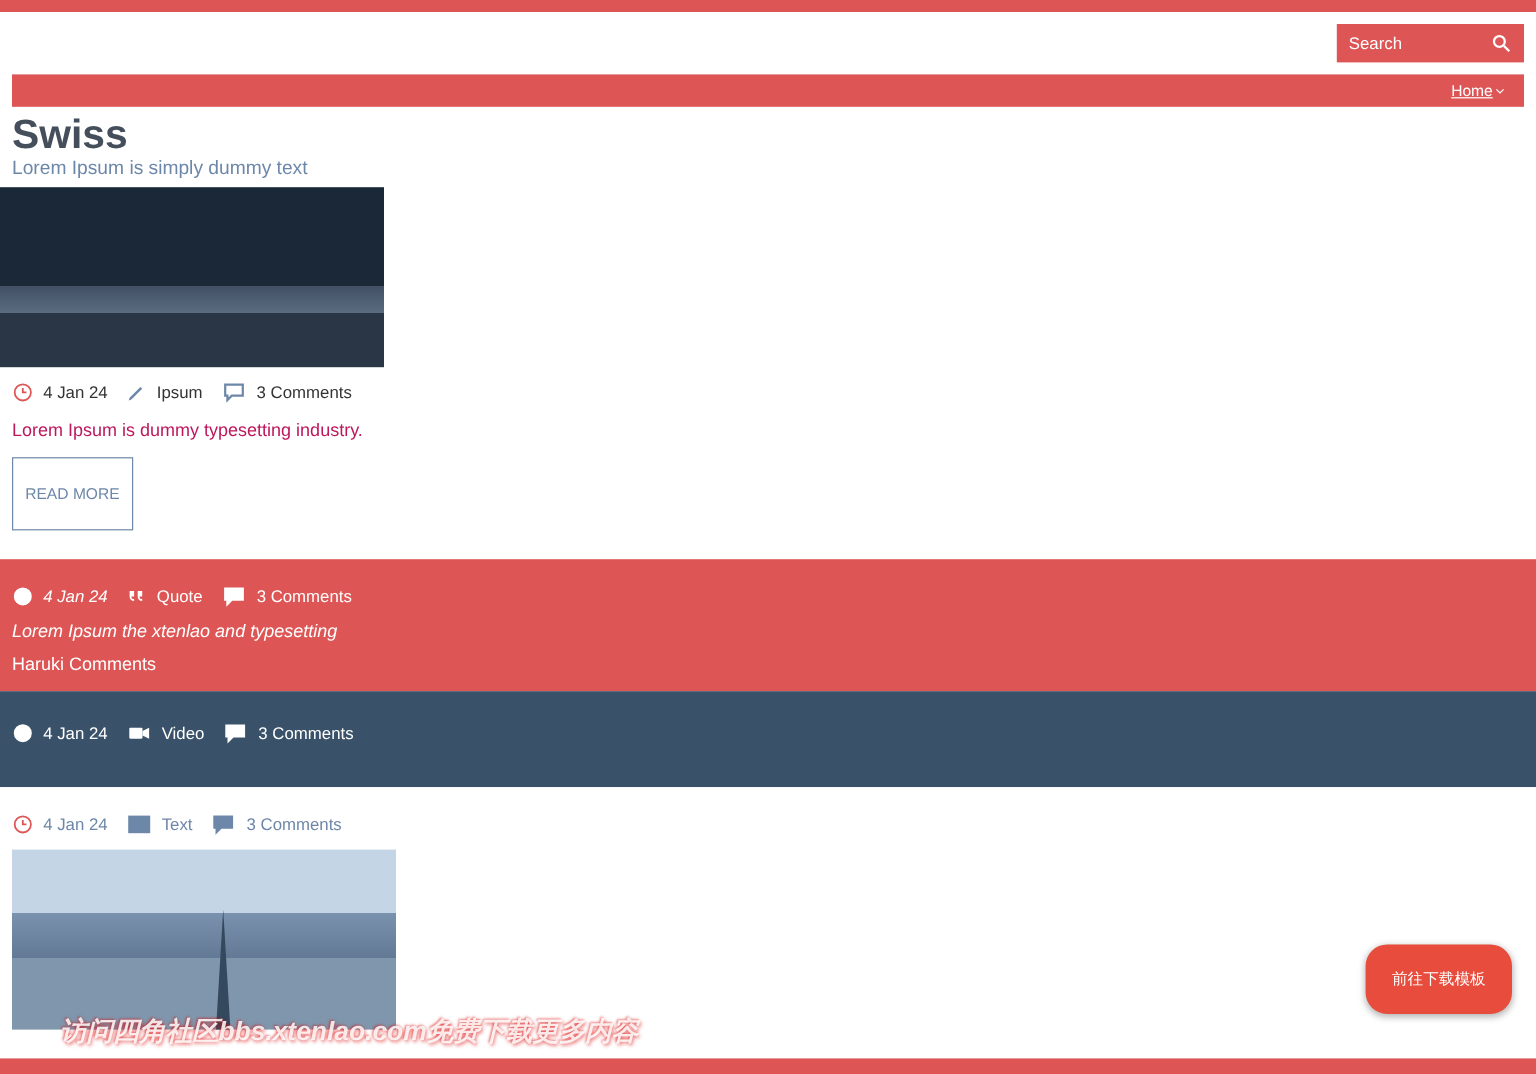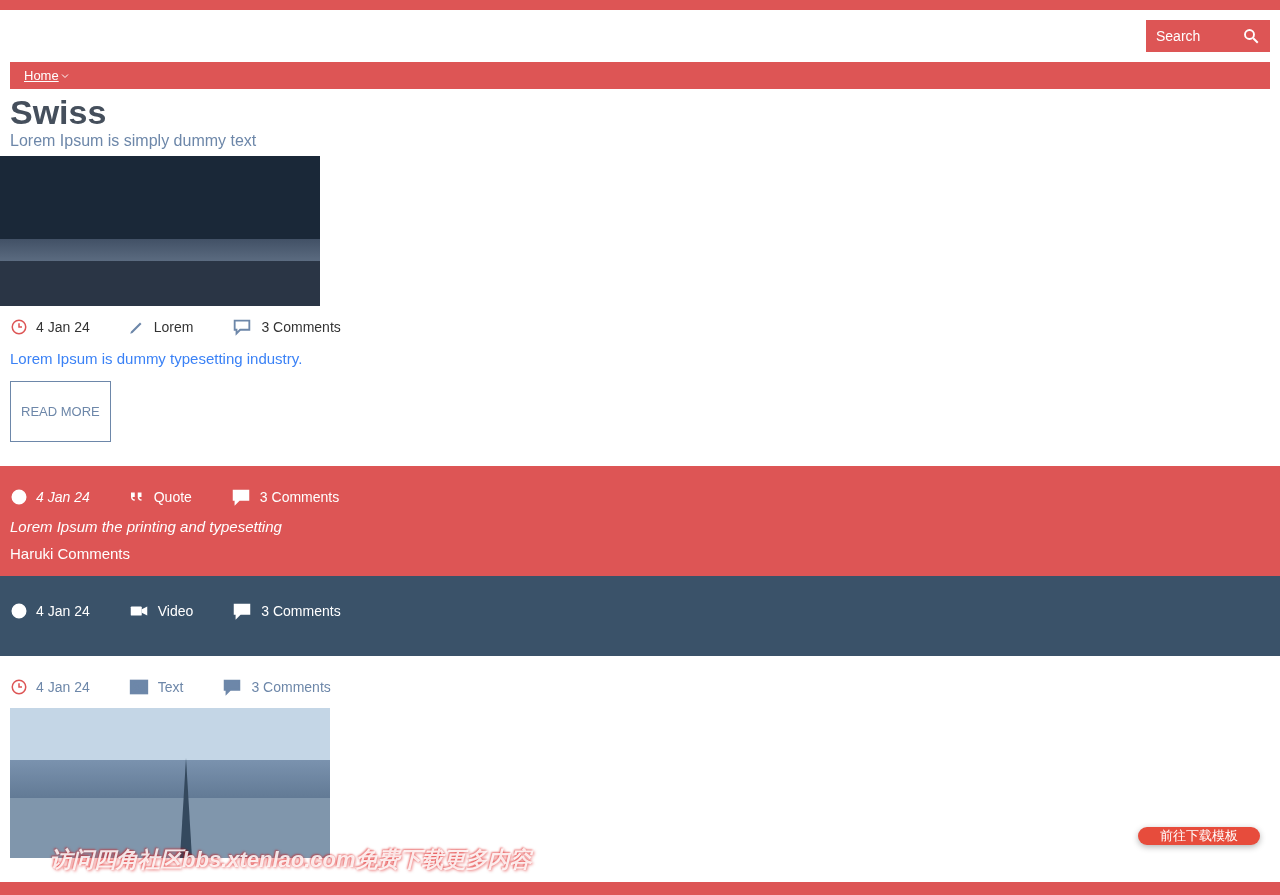--- a/index.html
+++ b/index.html
@@ -1,48 +1,48 @@
 <!DOCTYPE html>
 <html><head>
 <meta charset="utf-8">
 <style>
 * { box-sizing: border-box; margin: 0; padding: 0; }
 body { font-family: Arial, Helvetica, sans-serif; background: #fff; color: #333; }
 .top-bar { height: 10px; background: #dd5555; }
 .header-white { background: #fff; padding: 10px 10px 10px 10px; display: flex; justify-content: flex-end; }
-.search-wrap { position: relative; width: 124px; }
+.search-wrap { position: relative; width: 156px; }
 .search-input { width: 100%; background: #dd5555; border: none; color: #fff; padding: 8px 34px 8px 10px; font-size: 14px; }
 .search-input::placeholder { color: #fff; }
 .search-icon { position: absolute; right: 10px; top: 50%; transform: translateY(-50%); fill: #fff; }
-.nav-bar { background: #dd5555; color: #fff; display: flex; justify-content: flex-start; align-items: center; padding: 6px 14px; margin: 0 10px; text-decoration: underline; }
+.nav-bar { background: #dd5555; color: #fff; display: flex; justify-content: flex-end; align-items: center; padding: 6px 14px; margin: 0 10px; text-decoration: underline; }
 .nav-home { font-size: 13px; cursor: pointer; }
 .nav-chevron { width: 12px; height: 12px; fill: #fff; cursor: pointer; }
 .content { padding: 0 10px; }
 .site-title { font-size: 34px; color: #454f5c; font-weight: 600; margin-top: 4px; }
 .site-subtitle { color: #6d87a9; font-size: 16px; margin-top: 0px; }
 .hero-img { width: 320px; height: 150px; margin-top: 6px; background: linear-gradient(to bottom, #1a2838 0%, #1a2838 55%, #415065 55%, #5b6b80 70%, #2a3545 70%, #2a3545 100%); position: relative; }
 .post1-title { color: #6d87a9; font-size: 18px; margin-top: 8px; }
-.meta-row { display: flex; align-items: center; gap: 24px; margin-top: 10px; font-size: 14px; flex-wrap: wrap; }
+.meta-row { display: flex; align-items: center; gap: 1px; margin-top: 10px; font-size: 14px; flex-wrap: wrap; }
 .meta-row svg { flex-shrink: 0; }
 .meta-seg { display: flex; align-items: center; gap: 8px; margin-right: 14px; }
-.post1-excerpt { color: #3b82f6; font-size: 15px; margin-top: 12px; }
+.post1-excerpt { color: #be185d; font-size: 15px; margin-top: 12px; }
 .read-more { display: inline-block; color: #6d87a9; border: 1px solid #6d87a9; padding: 22px 10px; font-size: 13px; margin-top: 14px; cursor: pointer; background: transparent; }
 .full-post { padding: 10px 10px 14px 10px; margin-top: 24px; }
 .full-post.red { background: #dd5555; color: #fff; }
 .full-post.red .meta-row svg { fill: #fff; }
 .full-post.blue { background: #3a5269; color: #fff; }
 .full-post.blue .meta-row svg { fill: #fff; }
 .full-post.white { background: #fff; color: #6d87a9; }
 .full-post.white .meta-row svg { fill: #6d87a9; }
 .full-post.red2 { background: #dd5555; color: #fff; padding-top: 40px; padding-bottom: 30px; }
 .quote-text { font-style: italic; margin-top: 10px; font-size: 15px; }
 .quote-author { margin-top: 10px; font-size: 15px; }
 .image-post-img { width: 320px; height: 150px; margin-top: 10px; background: linear-gradient(to bottom, #c4d6e6 0%, #c4d6e6 35%, #7a92ae 35%, #627a95 60%, #8096ac 60%, #8096ac 100%); position: relative; }
 .image-post-img::before { content: ""; position: absolute; left: 170px; bottom: 0; border-left: 6px solid transparent; border-right: 6px solid transparent; border-bottom: 100px solid #34495e; }
-.download-btn { position: fixed; right: 20px; bottom: 50px; background: #e74c3c; color: #fff; border: none; border-radius: 18px; padding: 0 22px; font-size: 13px; cursor: pointer; box-shadow: 0 2px 6px rgba(0,0,0,0.3); }
+.download-btn { position: fixed; right: 20px; bottom: 50px; background: #e74c3c; color: #fff; border: none; border-radius: 18px; padding: 20px 22px; font-size: 13px; cursor: pointer; box-shadow: 0 2px 6px rgba(0,0,0,0.3); }
 .watermark { position: fixed; bottom: 20px; left: 50px; font-size: 22px; font-weight: bold; font-style: italic; color: rgba(255,255,255,0.85); text-shadow: 1px 1px 3px rgba(220,0,0,0.5), -1px -1px 2px rgba(220,0,0,0.5); pointer-events: none; }
 .ic { width: 18px; height: 18px; }
 .ic-big { width: 22px; height: 22px; }
 .red-stroke { stroke: #dd5555; stroke-width: 2; fill: none; }
 </style>
 </head>
 <body>
 
 <div class="top-bar"></div>
 
@@ -76,21 +76,21 @@
       <svg class="ic" viewBox="0 0 24 24">
           <circle cx="12" cy="12" r="9" class="red-stroke"></circle>
           <polyline points="12,7 12,12 16,12" class="red-stroke"></polyline>
         </svg>
       <span>4 Jan 24</span>
     </span>
     <span class="meta-seg">
       <svg class="ic" viewBox="0 0 24 24" fill="#6d87a9">
           <path d="M3 21l3-1 12-12-2-2L4 18l-1 3zM17 4l3 3"></path>
         </svg>
-      <span>Lorem</span>
+      <span>Ipsum</span>
     </span>
     <span class="meta-seg">
       <svg class="ic-big" viewBox="0 0 24 24" fill="none" stroke="#6d87a9" stroke-width="2">
           <path d="M4 5h16v10H10l-4 4v-4H4z"></path>
         </svg>
       <span>3 Comments</span>
     </span>
   </div>
   <p class="post1-excerpt">Lorem Ipsum is dummy typesetting industry.</p>
   <button class="read-more">READ MORE</button>
@@ -111,21 +111,21 @@
         </svg>
       <span>Quote</span>
     </span>
     <span class="meta-seg">
       <svg class="ic-big" viewBox="0 0 24 24" fill="none" stroke="#fff" stroke-width="2">
           <path d="M4 5h16v10H10l-4 4v-4H4z"></path>
         </svg>
       <span>3 Comments</span>
     </span>
   </div>
-  <p class="quote-text">Lorem Ipsum the printing and typesetting</p>
+  <p class="quote-text">Lorem Ipsum the xtenlao and typesetting</p>
   <p class="quote-author">Haruki Comments</p>
 </div>
 
 <div class="full-post blue" style="margin-top:0; padding-top:14px; padding-bottom:34px;">
   <div class="meta-row">
     <span class="meta-seg">
       <svg class="ic" viewBox="0 0 24 24" fill="none" stroke="#fff" stroke-width="2">
           <circle cx="12" cy="12" r="9"></circle>
           <polyline points="12,7 12,12 16,12"></polyline>
         </svg>

